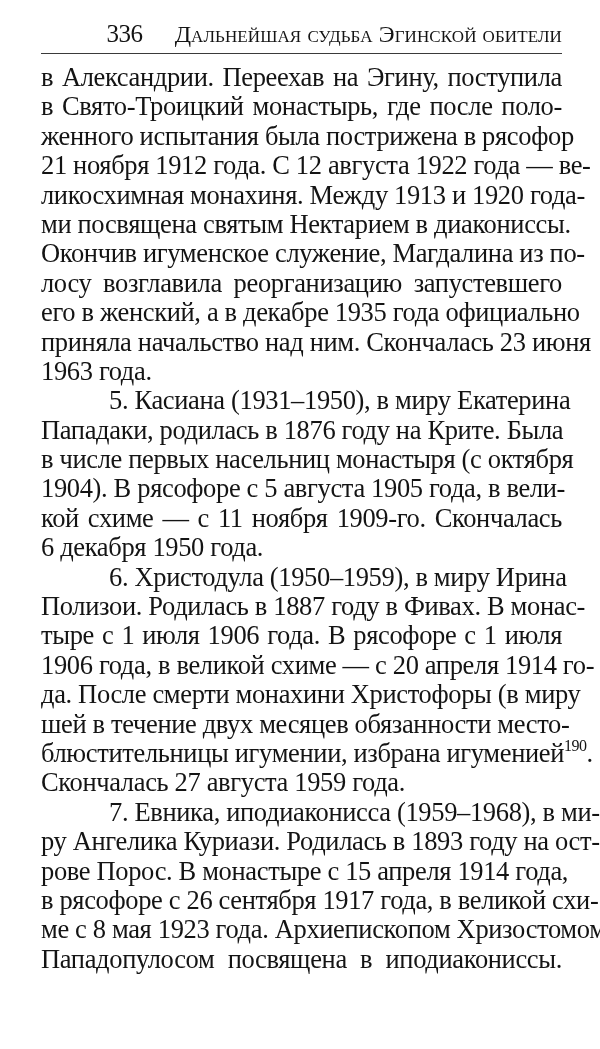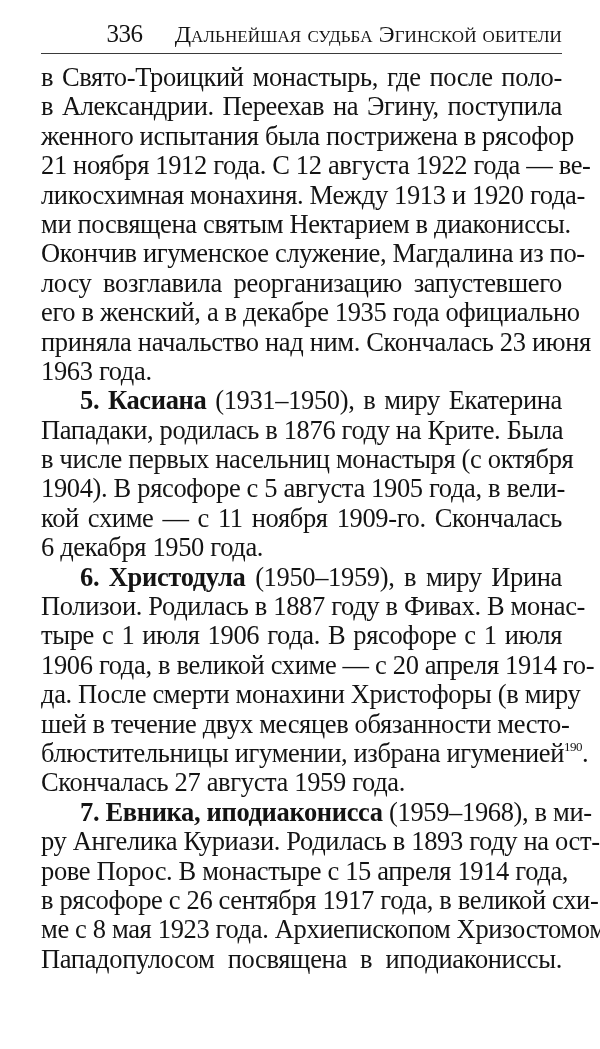--- a/index.html
+++ b/index.html
@@ -65,44 +65,45 @@
       text-align-last: left;
     }
     .line.indent {
       padding-left: 39px;
       width: 482px;
     }
     .line:not(.indent) {
       width: 521px;
     }
     .bold {
-      font-weight: bold;
+      font-weight: normal;
+      margin-left: 29px;
     }
     sup.footnote-ref {
-      font-size: 13px;
+      font-size: 16px;
       line-height: 0;
       vertical-align: 11px;
       letter-spacing: -0.5px;
     }
   </style>
 </head>
 <body>
 
 <div class="page">
 
   <div class="running-head">
     <span class="page-number">336</span>
     <span class="running-title">Дальнейшая судьба Эгинской обители</span>
   </div>
 
   <div class="body-text">
 
     <div>
+      <span class="line">в Александрии. Переехав на Эгину, поступила</span>
       <span class="line">в Свято-Троицкий монастырь, где после поло-</span>
-      <span class="line">в Александрии. Переехав на Эгину, поступила</span>
       <span class="line">женного испытания была пострижена в рясофор</span>
       <span class="line">21 ноября 1912 года. С 12 августа 1922 года — ве-</span>
       <span class="line">ликосхимная монахиня. Между 1913 и 1920 года-</span>
       <span class="line">ми посвящена святым Нектарием в диаконисcы.</span>
       <span class="line">Окончив игуменское служение, Магдалина из по-</span>
       <span class="line">лосу возглавила реорганизацию запустевшего</span>
       <span class="line">его в женский, а в декабре 1935 года официально</span>
       <span class="line">приняла начальство над ним. Скончалась 23 июня</span>
       <span class="line last">1963 года.</span>
     </div>

